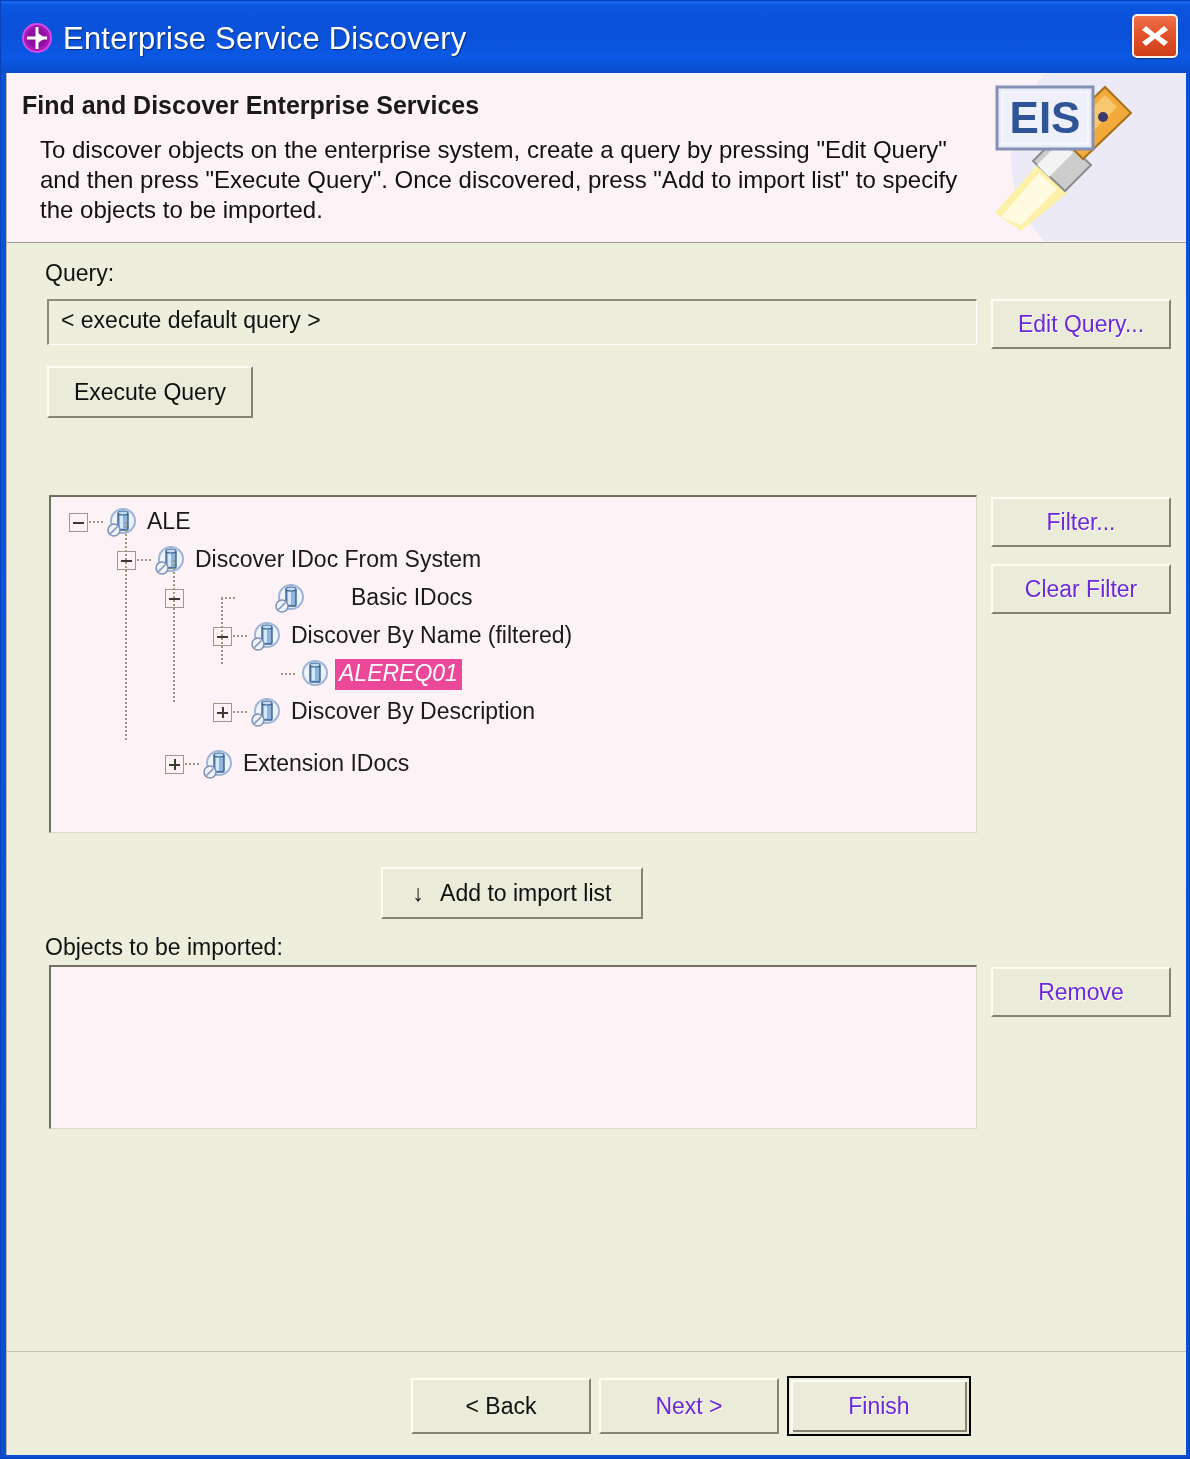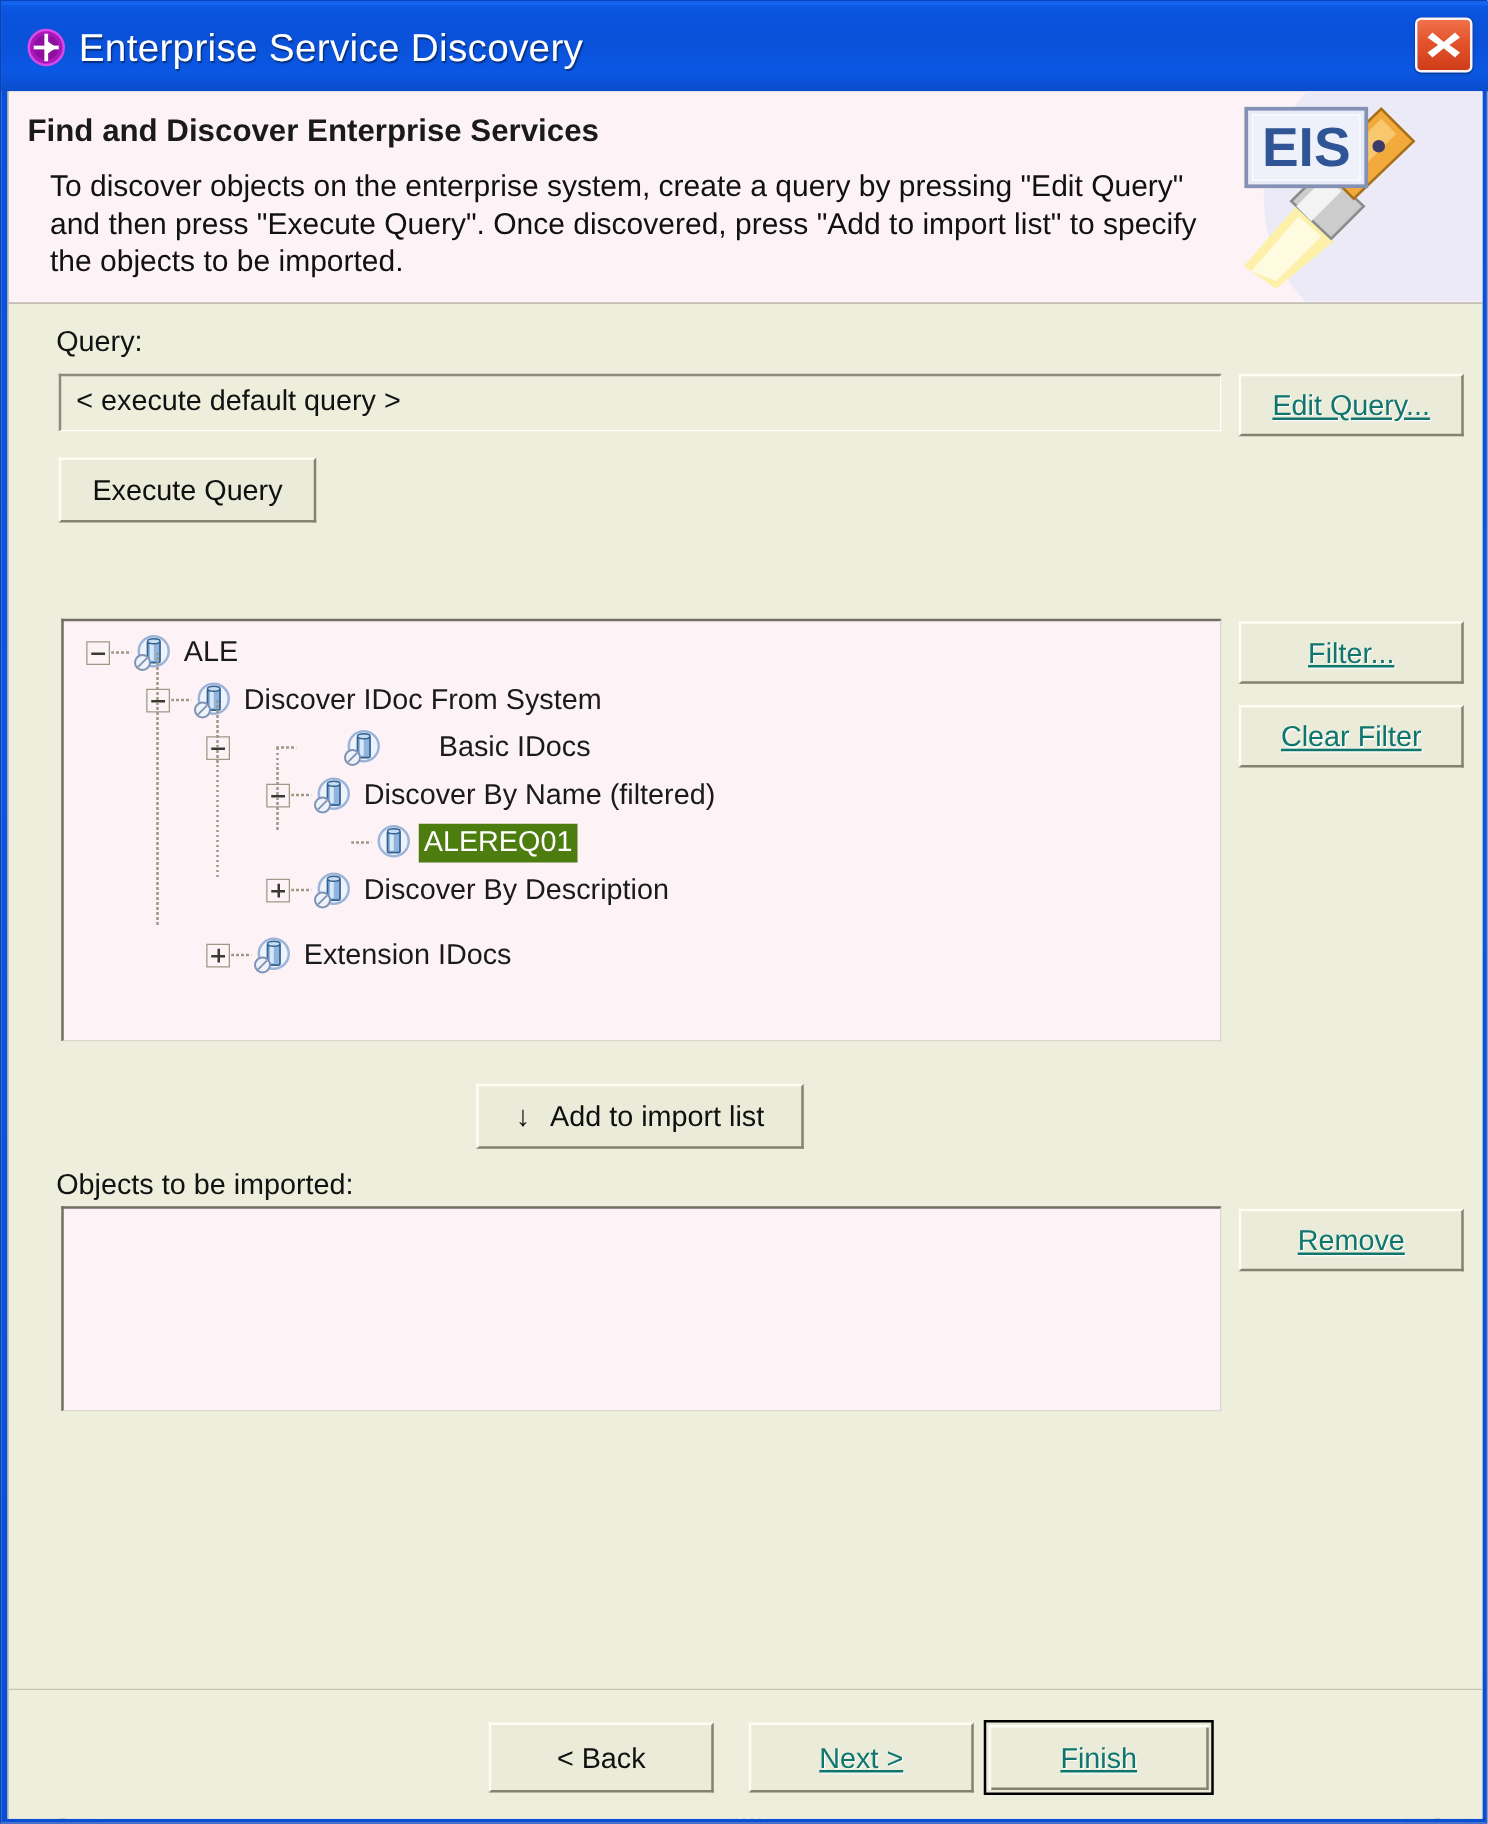--- a/index.html
+++ b/index.html
@@ -158,23 +158,22 @@
     font-size: 23px;
     color: #101010;
     text-align: center;
     white-space: nowrap;
     display: flex;
     align-items: center;
     justify-content: center;
     font-family: "Liberation Sans", sans-serif;
   }
   .btn.disabled {
-    color: #0f766e;
+    color: #6d28d9;
     text-shadow: 1px 1px 0 #ffffff;
-    text-decoration: underline;
   }
   .btn.default {
     border: 2px solid #000000;
     box-shadow: inset 0 0 0 2px #eaebd9,
                 inset 2px 2px 0 2px #fdfdf4,
                 inset -2px -2px 0 2px #83836f;
   }
 
   
   .listpane {
@@ -226,22 +225,23 @@
     margin: 0 1px;
   }
   .nodeicon { width: 32px; height: 32px; flex: 0 0 auto; }
   .tlabel {
     font-size: 23px;
     color: #1a1a1a;
     padding: 1px 4px 3px 4px;
     margin-left: 5px;
   }
   .tlabel.selected {
-    background: #4d7c0f;
+    background: #ec4899;
     color: #ffffff;
+    font-style: italic;
   }
   .vline {
     position: absolute;
     width: 2px;
     background: repeating-linear-gradient(to bottom,#9a9a86 0 2px, transparent 2px 4px);
   }
 
   
   #hscroll {
     position: absolute;
@@ -478,19 +478,19 @@
         </div>
         <div class="sb-arrow" id="sb-right">
           <svg width="22" height="22" viewBox="0 0 22 22">
             <path d="M8 3 L15 11 L8 19 L10 19 L17 11 L10 3 Z" fill="#4d4d44" stroke="#4d4d44" stroke-width="2" stroke-linejoin="round"></path>
           </svg>
         </div>
       </div>
     </div>
 
     <div id="footer">
-      <div class="btn" style="left:384px; top:26px; width:180px; height:56px;">&lt; Back</div>
+      <div class="btn" style="left:404px; top:26px; width:180px; height:56px;">&lt; Back</div>
       <div class="btn disabled" style="left:592px; top:26px; width:180px; height:56px;">Next &gt;</div>
       <div class="btn disabled default" style="left:780px; top:24px; width:184px; height:60px;">Finish</div>
     </div>
 
   </div>
 </div>
 
 </body></html>

